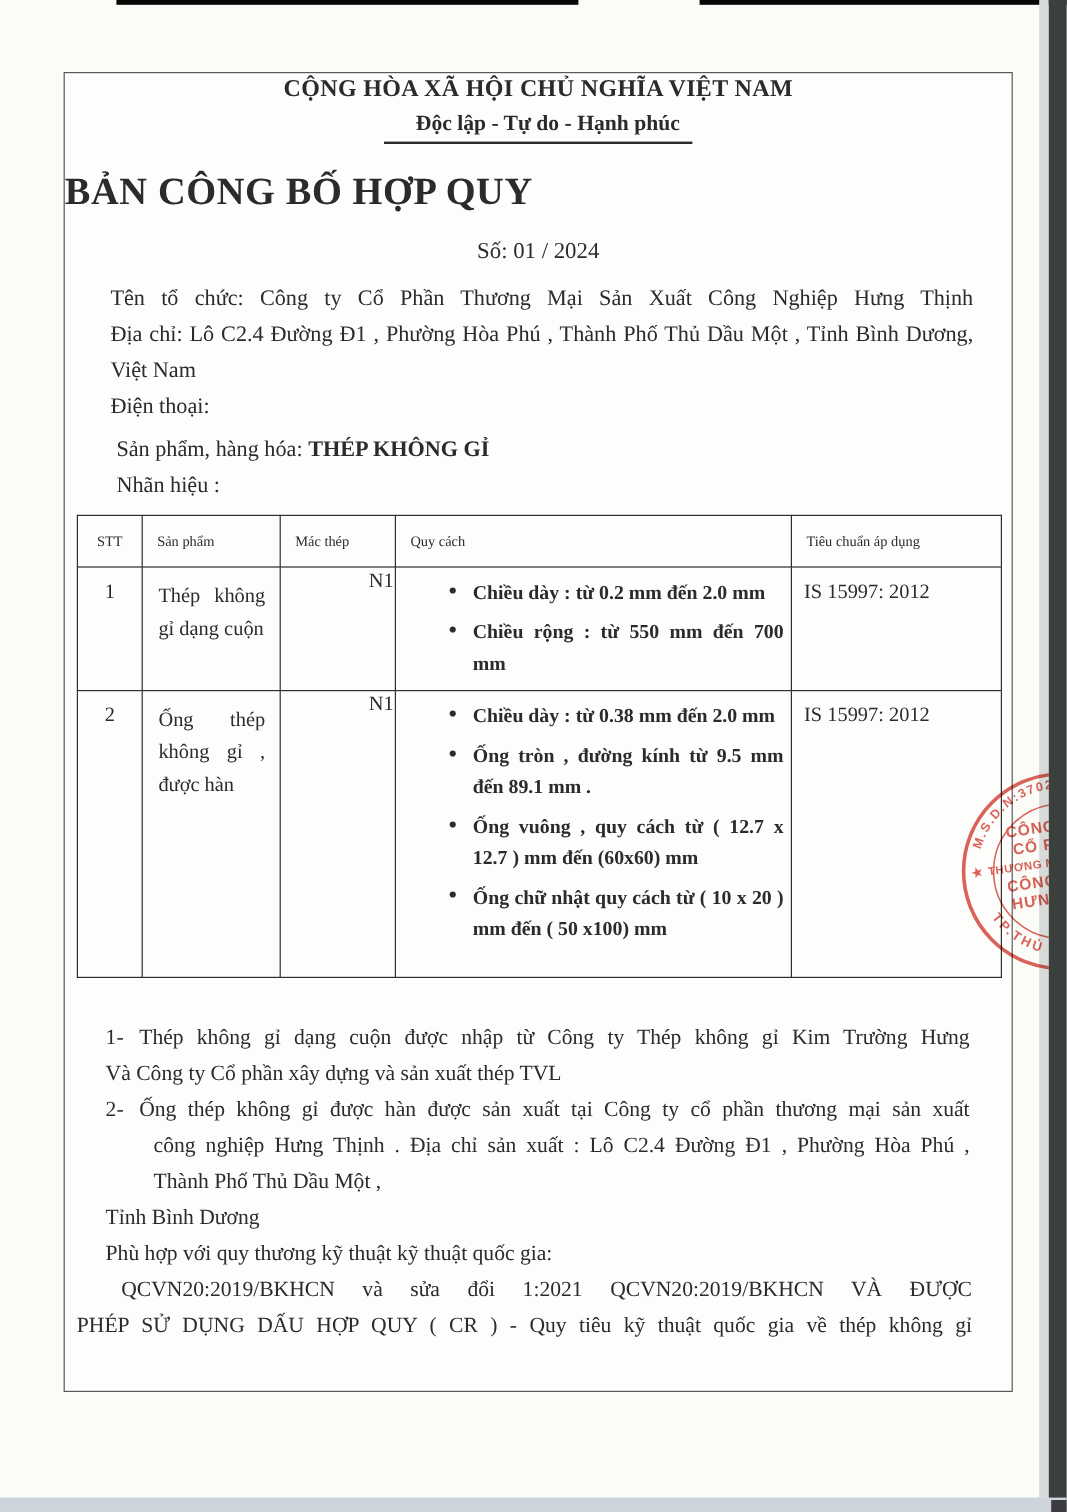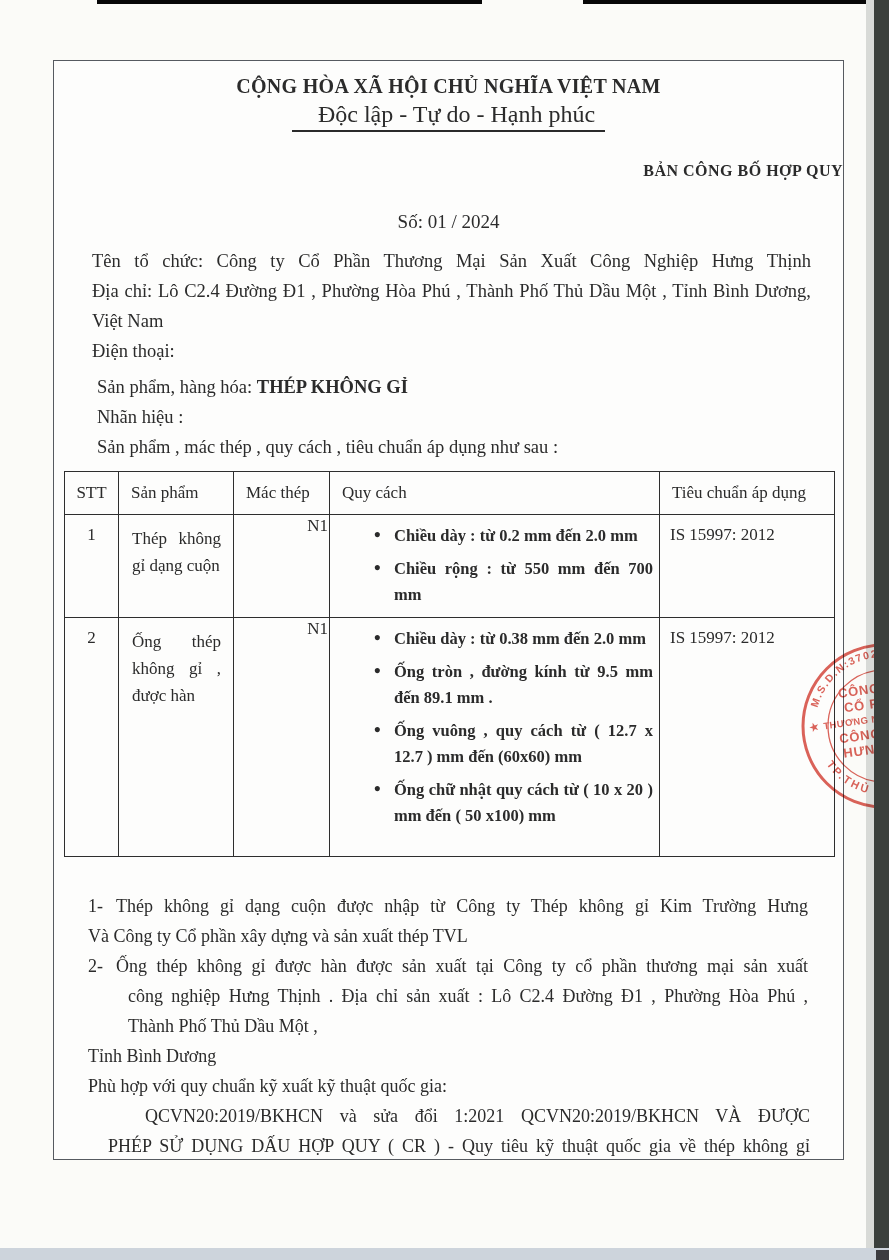--- a/index.html
+++ b/index.html
@@ -16,40 +16,40 @@
   .right-band{position:absolute;left:874px;top:0;width:15px;height:1250px;background:#3b403c;}
   .bottom-band{position:absolute;left:0;top:1248px;width:889px;height:12px;background:#cdd4dc;}
   .bottom-corner{position:absolute;left:876px;top:1250px;width:13px;height:10px;background:#3c3c40;}
 
   
   .page-frame{
     position:absolute;left:53px;top:60px;width:791px;height:1100px;
     border:1px solid #565a60;background:#fdfdfc;box-sizing:border-box;
   }
 
-  .h-national{text-align:center;font-weight:bold;font-size:20px;line-height:26px;margin-top:12px;letter-spacing:0.3px;}
+  .h-national{text-align:center;font-weight:bold;font-size:20px;line-height:26px;margin-top:0;letter-spacing:0.3px;}
   .h-motto{text-align:center;margin-top:3px;}
-  .h-motto span{display:inline-block;font-weight:normal;font-size:24px;line-height:24px;
+  .h-motto span{display:inline-block;font-weight:bold;font-size:18px;line-height:24px;
     border-bottom:2px solid #2b2b2b;padding:0 10px 4px 26px;}
-  .h-title{text-align:right;font-weight:bold;font-size:16px;line-height:30px;margin-top:24px;letter-spacing:0.5px;}
+  .h-title{text-align:left;font-weight:bold;font-size:32px;line-height:30px;margin-top:24px;letter-spacing:0.5px;}
   .h-number{text-align:center;font-size:19px;line-height:24px;margin-top:24px;}
 
   .info{margin:12px 32px 0 38px;font-size:18.5px;line-height:30px;}
   .info p{margin:0;font-family:Liberation Serif, serif;}
-  .spread{text-align:justify;text-align-last:justify;margin-left:44px;}
+  .spread{text-align:justify;text-align-last:justify;}
   .just{text-align:justify;}
   .info .sub{margin-left:5px;}
   .gap-top{margin-top:6px !important;}
 
   table.spec{
     border-collapse:collapse;table-layout:fixed;
     margin:9px 0 0 10px;width:770px;font-size:17px;
   }
   table.spec th,table.spec td{border:1px solid #2e2e2e;vertical-align:top;box-sizing:border-box;}
-  table.spec th{font-weight:normal;height:43px;text-align:left;padding:0 0 0 12px;vertical-align:middle;font-size:17px;}
+  table.spec th{font-weight:normal;height:43px;text-align:left;padding:0 0 0 12px;vertical-align:middle;font-size:12px;}
   table.spec th.c{text-align:center;padding:0;}
   td.stt{text-align:center;padding-top:10px;height:97px;}
   tr.r2 td.stt{height:239px;}
   td.product{padding:10px 12px 0 13px;text-align:justify;line-height:27px;}
   td.grade{text-align:right;}
   td.standard{padding:10px 6px 0 10px;}
   td.specs{padding:0;}
   td.specs ul{list-style:none;margin:0;padding:8px 6px 2px 44px;font-weight:bold;}
   td.specs li{position:relative;padding-left:20px;margin:0 0 7px 0;text-align:justify;line-height:26px;font-size:16.5px;}
   td.specs li::before{content:"\2022";position:absolute;left:0;top:-1px;font-size:19px;}
@@ -89,21 +89,20 @@
   </div>
   <div class="h-title">BẢN CÔNG BỐ HỢP QUY</div>
   <div class="h-number">Số: 01 / 2024</div>
 
   <div class="info">
     <p class="spread">Tên tổ chức: Công ty Cổ Phần Thương Mại Sản Xuất Công Nghiệp Hưng Thịnh</p>
     <p class="just">Địa chỉ: Lô C2.4 Đường Đ1 , Phường Hòa Phú , Thành Phố Thủ Dầu Một , Tỉnh Bình Dương, Việt Nam</p>
     <p>Điện thoại:</p>
     <p class="sub gap-top"><span>Sản phẩm, hàng hóa:</span> <b>THÉP KHÔNG GỈ</b></p>
     <p class="sub">Nhãn hiệu :</p>
-    <p class="sub">Sản phẩm , mác thép , quy cách , tiêu chuẩn áp dụng như sau :</p>
   </div>
 
   <table class="spec">
     <colgroup>
       <col style="width:54px">
         <col style="width:115px">
         <col style="width:96px">
         <col style="width:330px">
         <col style="width:175px">
     </colgroup>
@@ -144,21 +143,21 @@
   </tbody>
     </table>
 
   <div class="notes">
     <div class="note-line spread"><span class="marker">1-</span><span>Thép không gỉ dạng cuộn được nhập từ Công ty Thép không gỉ Kim Trường Hưng</span></div>
     <div class="note-line">Và Công ty Cổ phần xây dựng và sản xuất thép TVL</div>
     <div class="note-line spread"><span class="marker">2-</span><span>Ống thép không gỉ được hàn được sản xuất tại Công ty cổ phần thương mại sản xuất</span></div>
     <div class="note-line indent40 spread">công nghiệp Hưng Thịnh . Địa chỉ sản xuất : Lô C2.4 Đường Đ1 , Phường Hòa Phú ,</div>
     <div class="note-line indent40">Thành Phố Thủ Dầu Một ,</div>
     <div class="note-line">Tỉnh Bình Dương</div>
-    <div class="note-line">Phù hợp với quy chuẩn kỹ xuất kỹ thuật quốc gia:</div>
+    <div class="note-line">Phù hợp với quy thương kỹ thuật kỹ thuật quốc gia:</div>
   </div>
 
   <div class="qcvn">
     <div class="first spread">QCVN20:2019/BKHCN và sửa đổi 1:2021 QCVN20:2019/BKHCN VÀ ĐƯỢC</div>
     <div class="spread">PHÉP SỬ DỤNG DẤU HỢP QUY ( CR ) - Quy tiêu kỹ thuật quốc gia về thép không gỉ</div>
   </div>
 
 </div>
 
 <div class="stamp">

